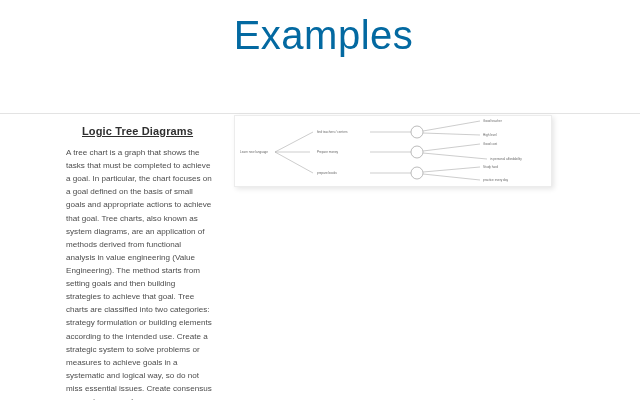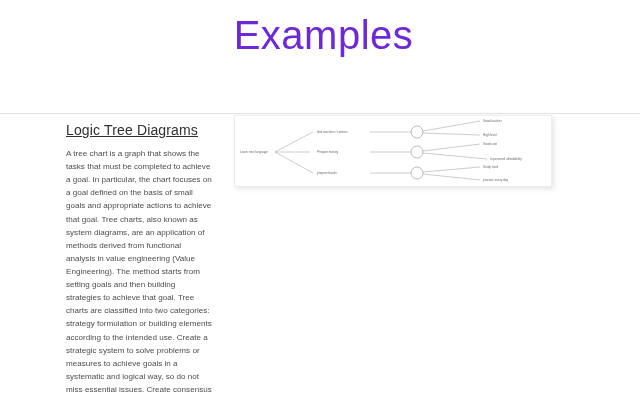--- a/index.html
+++ b/index.html
@@ -20,21 +20,21 @@
   
   .page-header {
     text-align: center;
     padding-top: 14px;
   }
   .page-title {
     font-family: "Liberation Sans", sans-serif;
     font-size: 40px;
     font-weight: 300;
     letter-spacing: 0.5px;
-    color: #6d28d9;
+    color: #0369a1;
     line-height: 1.05;
     margin: 0;
     padding-left: 7px;
   }
   .page-subtitle {
     font-size: 11.5px;
     font-weight: 400;
     color: #4f4f4f;
     margin: 10px 0 0 0;
     line-height: 1.3;
@@ -60,26 +60,26 @@
   }
 
   
   .text-column {
     position: absolute;
     left: 66px;
     top: 7px;
     width: 146px;
   }
   .article-heading {
-    font-size: 14px;
-    font-weight: normal;
+    font-size: 11px;
+    font-weight: bold;
     color: #2f2f2f;
     text-decoration: underline;
     letter-spacing: 0.15px;
-    margin: 0 0 9px 0;
+    margin: 0 0 9px 16px;
     display: inline-block;
     cursor: pointer;
   }
   .article-body {
     font-size: 8.1px;
     line-height: 1.62;
     color: #4d4d4d;
     margin: 0;
     text-align: left;
   }

